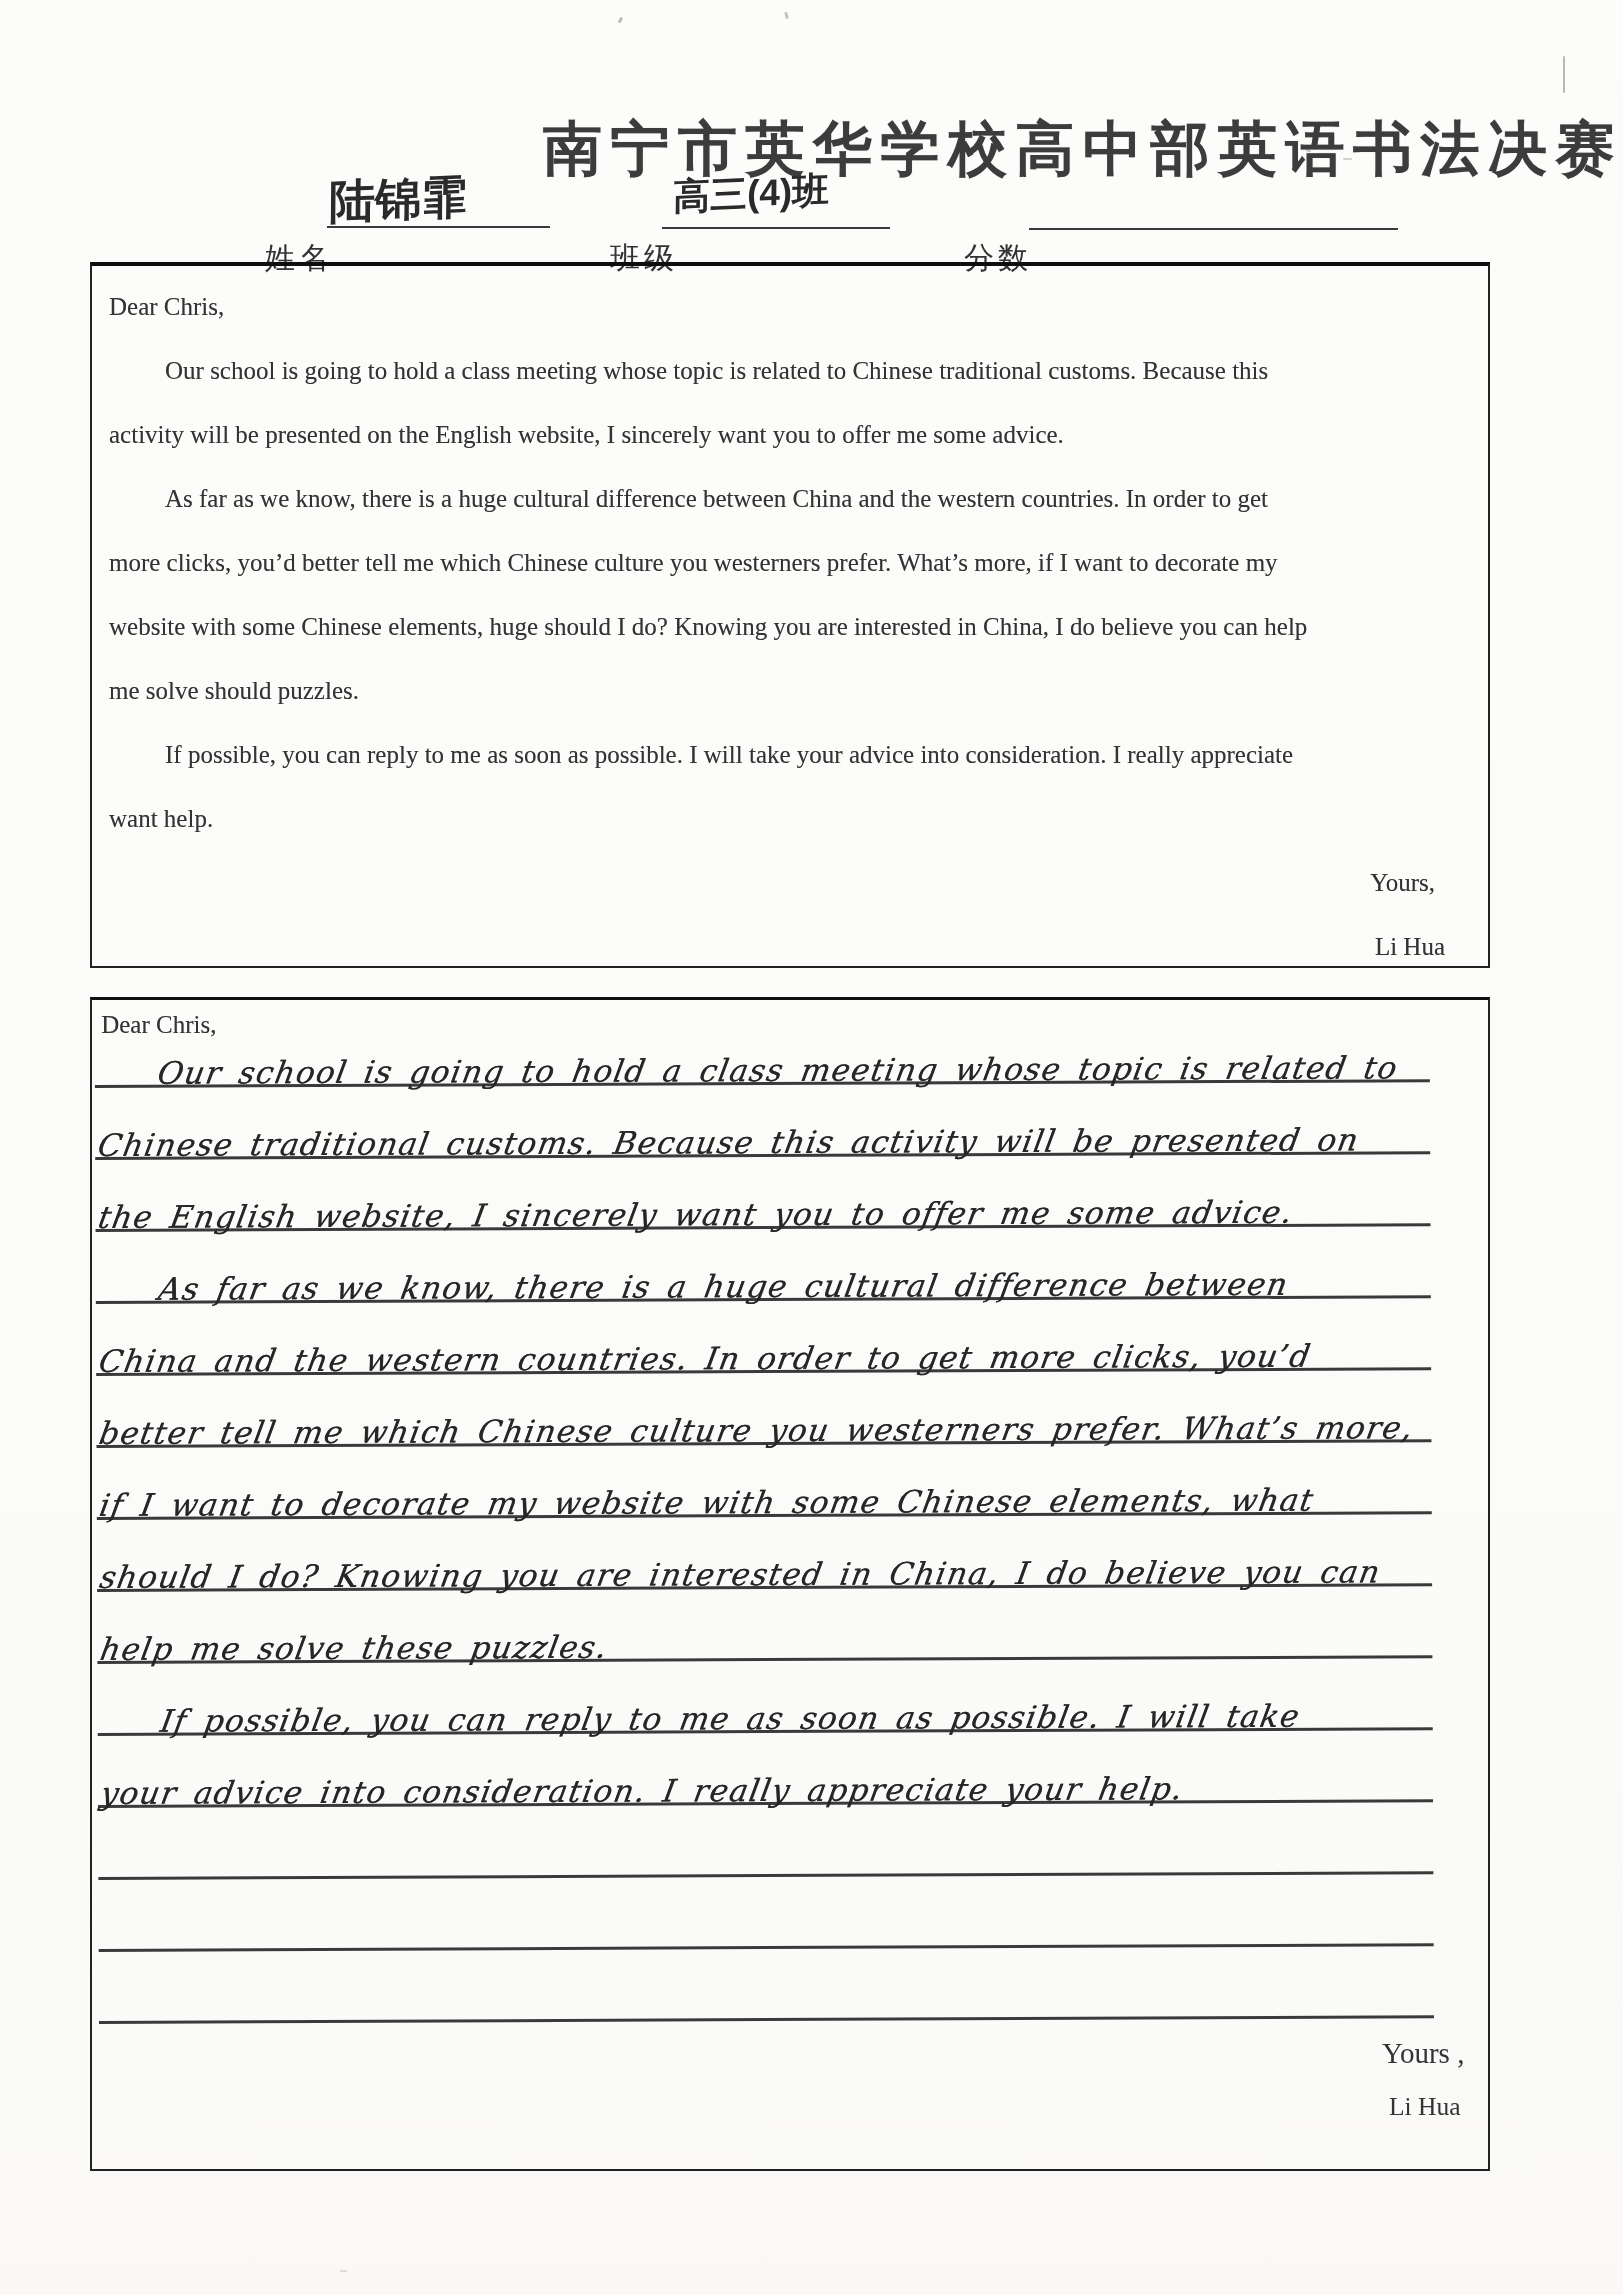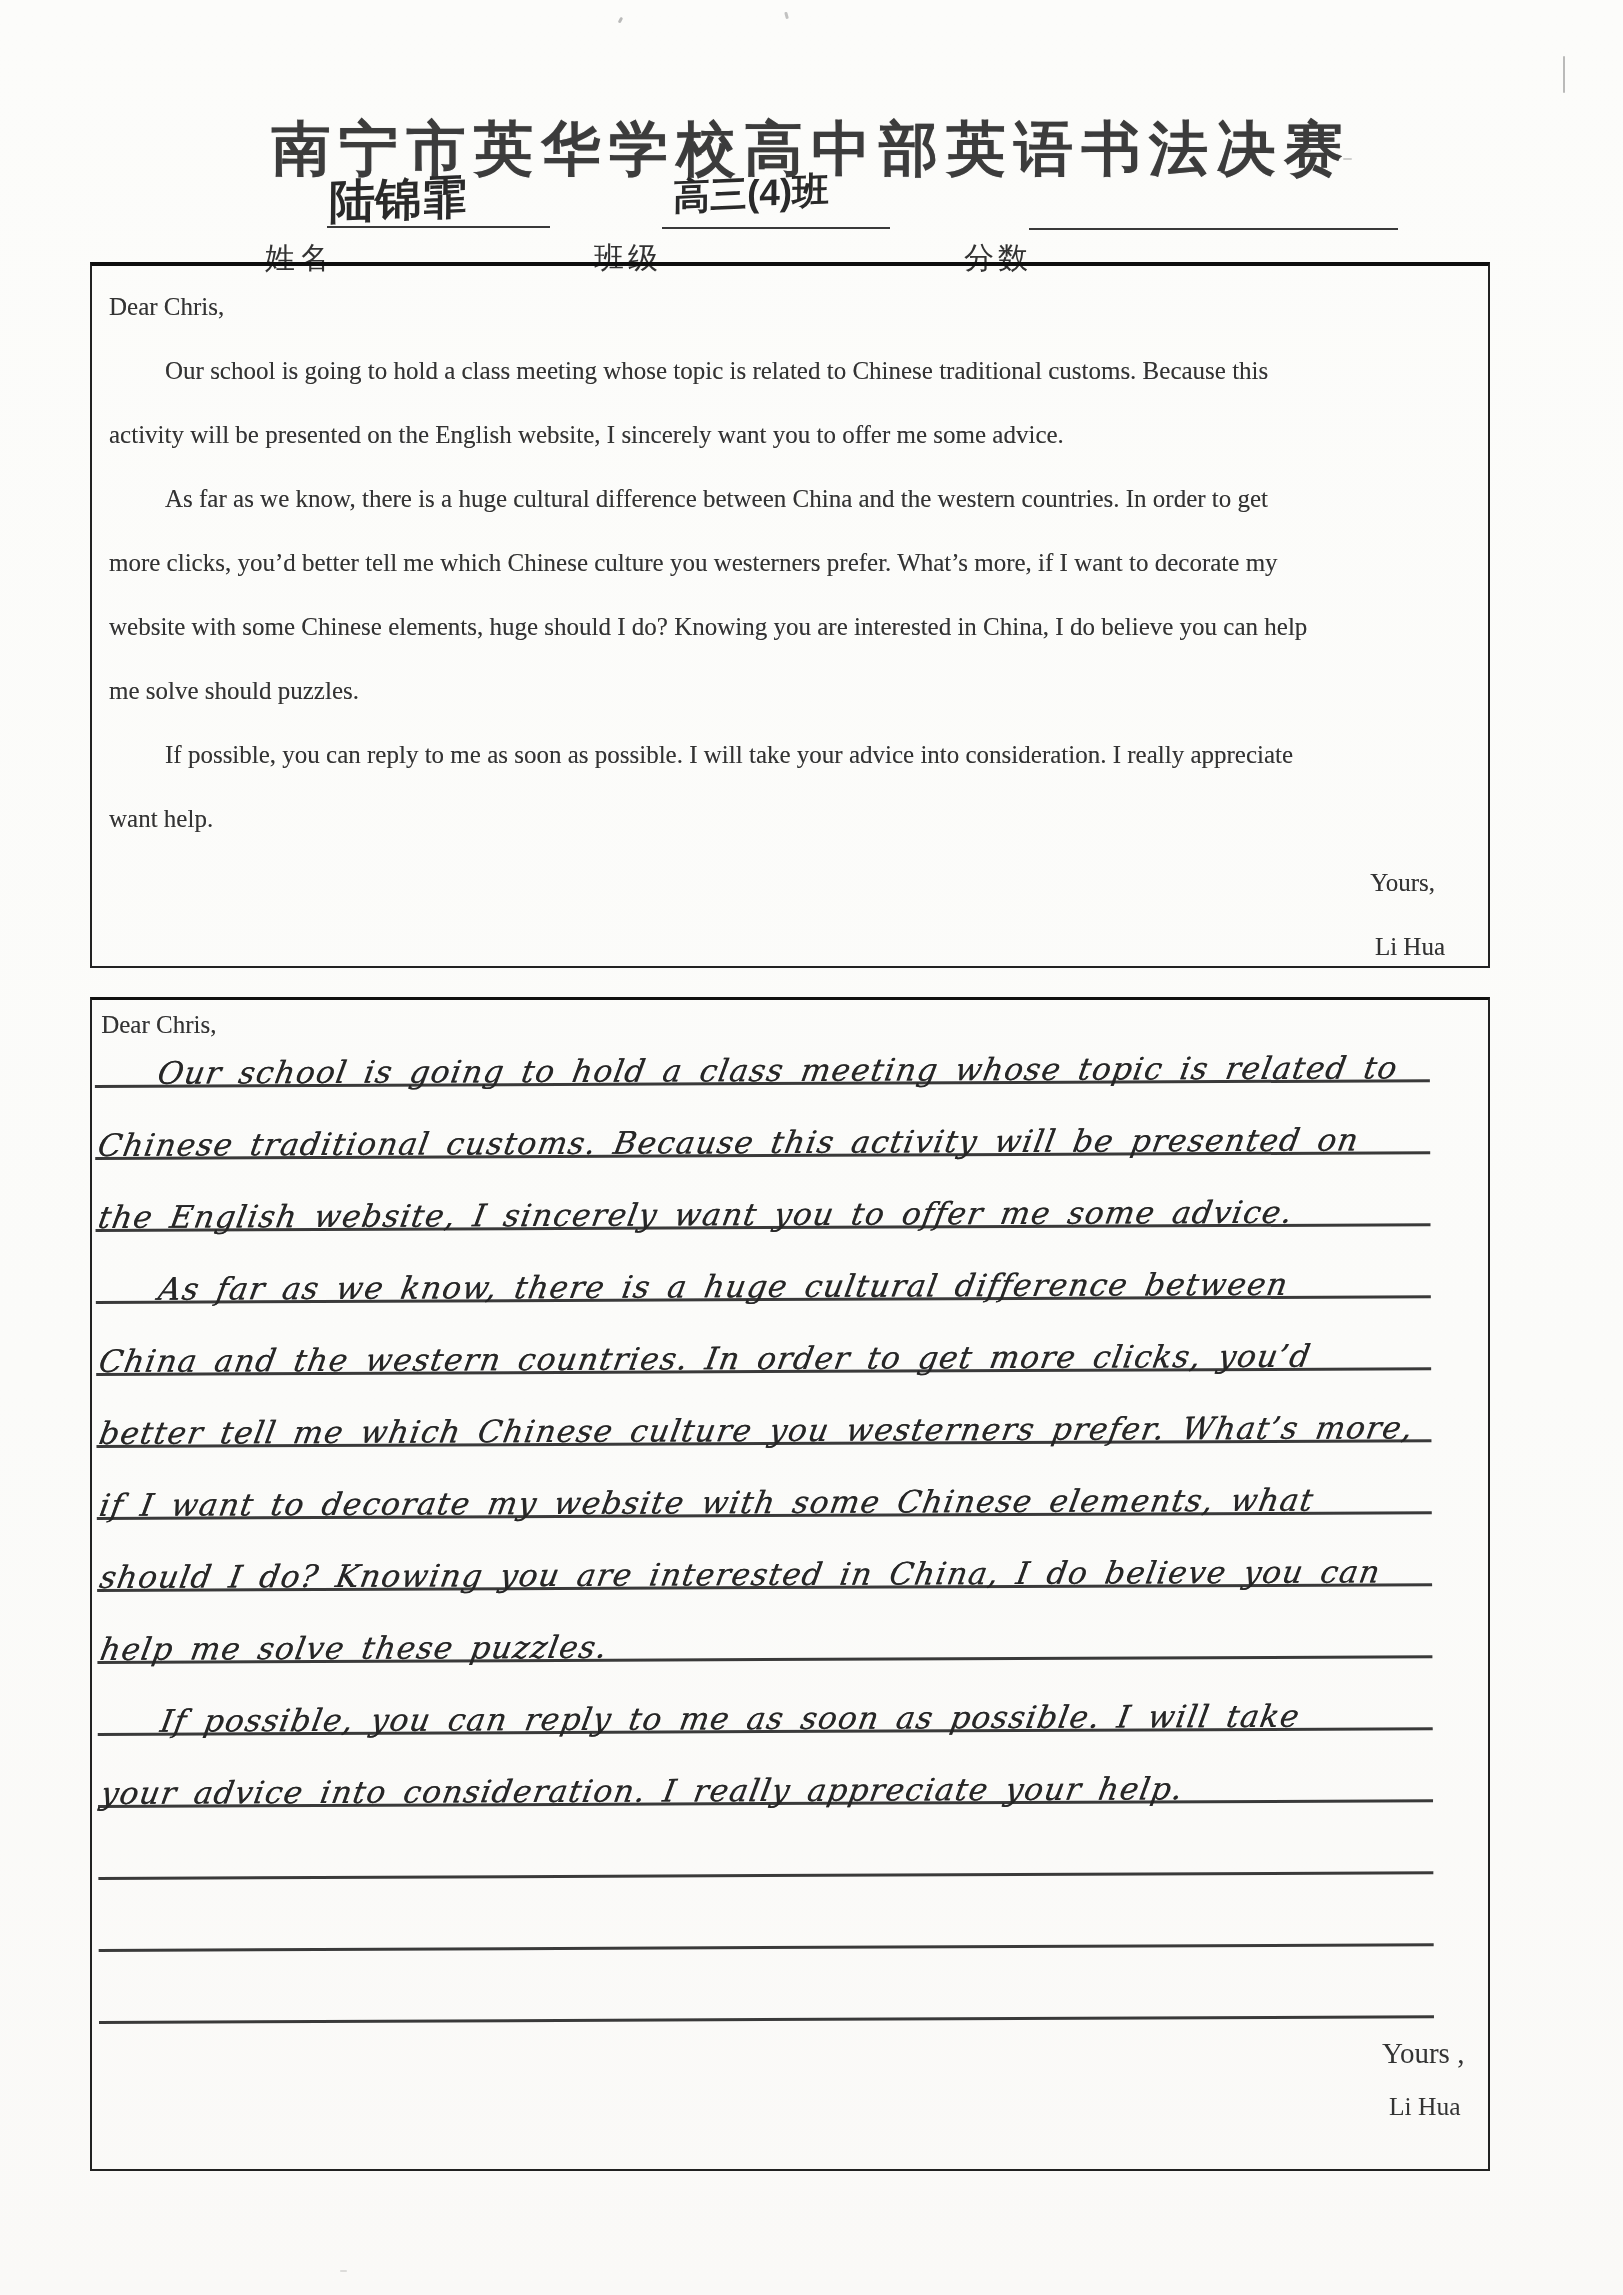--- a/index.html
+++ b/index.html
@@ -9,21 +9,21 @@
     position:relative;
     font-family:"Liberation Serif", serif;
     color:#2e2e2e;
     overflow:hidden;
   }
   .page{position:absolute;inset:0;background:linear-gradient(180deg,#fcfcfa 0%,#fbfbf9 60%,#faf9f7 100%);}
 
   
   .title{
     position:absolute;top:110px;left:0;width:1623px;
-    text-align:center;
+    text-align:right;
     font-family:Liberation Serif, serif;
     font-weight:700;font-size:59px;letter-spacing:8.5px;
     color:#3c3c3c;
     text-shadow:0 0 0.7px rgba(40,40,40,.45);
     white-space:nowrap;
   }
   .field-label{
     position:absolute;
     font-family:"Liberation Sans", sans-serif;
     font-size:30px;color:#333;letter-spacing:3.9px;white-space:nowrap;margin-top:44px;
@@ -96,21 +96,21 @@
 <body>
 
 <div class="page">
 
   <div class="title">南宁市英华学校高中部英语书法决赛</div>
 
   <div class="field-label" style="left:265px;top:194px;">姓名</div>
   <div class="hw-cjk" style="left:329px;top:169px;font-size:46px;">陆锦霏</div>
   <div class="field-line" style="left:327px;top:226px;width:223px;"></div>
 
-  <div class="field-label" style="left:594px;top:194px;text-align:right;">班级</div>
+  <div class="field-label" style="left:610px;top:194px;text-align:right;">班级</div>
   <div class="hw-cjk" style="left:673px;top:169px;font-size:37px;">高三(4)班</div>
   <div class="field-line" style="left:662px;top:227px;width:228px;"></div>
 
   <div class="field-label" style="left:964px;top:194px;">分数</div>
   <div class="field-line" style="left:1029px;top:228px;width:369px;"></div>
 
   <div class="box box1">
     <div class="printed">
       <div class="pline">Dear Chris,</div>
       <div class="pline indent">Our school is going to hold a class meeting whose topic is related to Chinese traditional customs. Because this</div>

